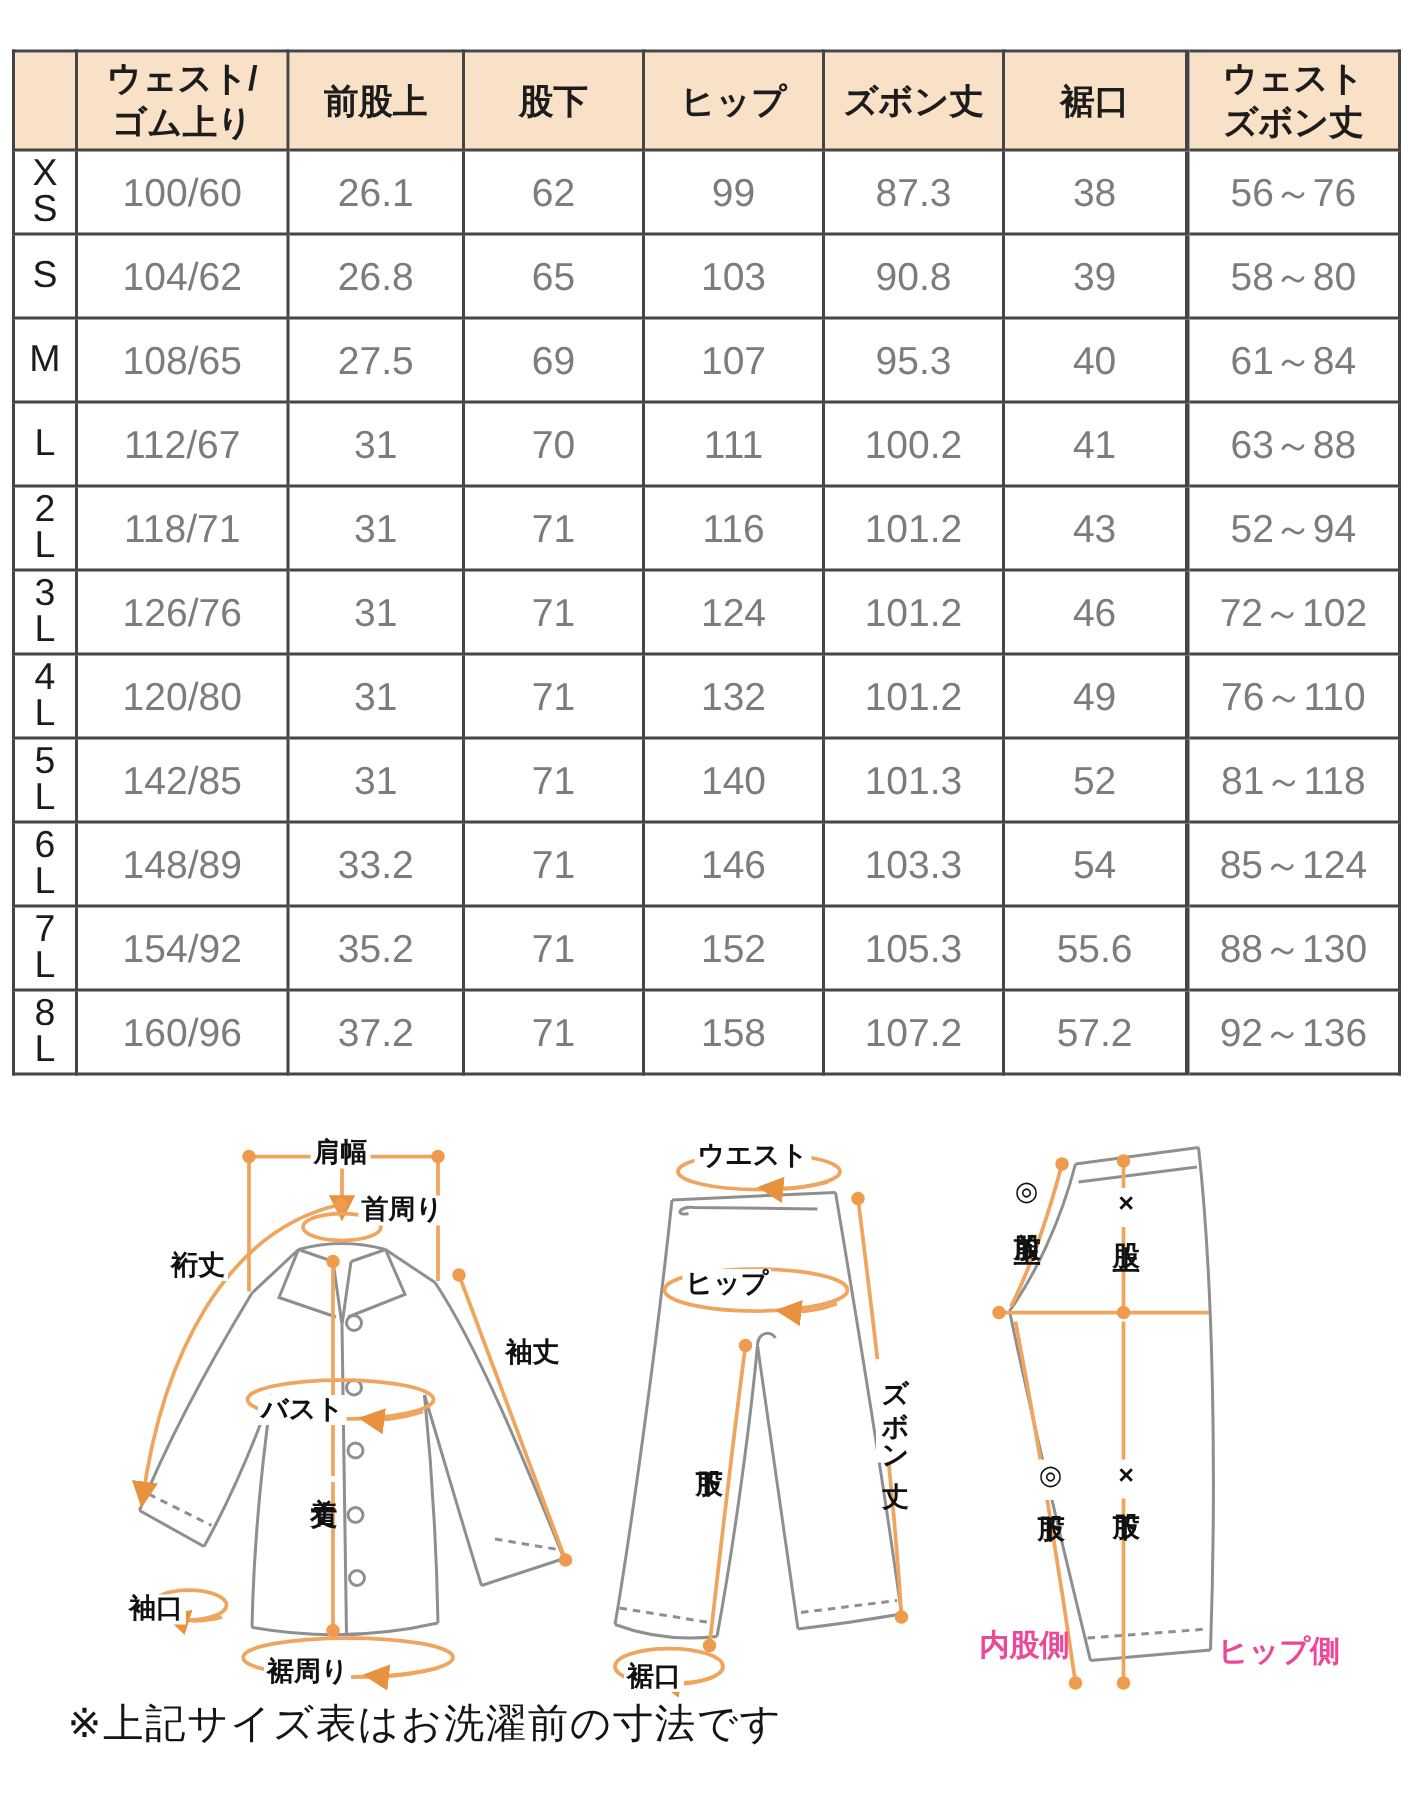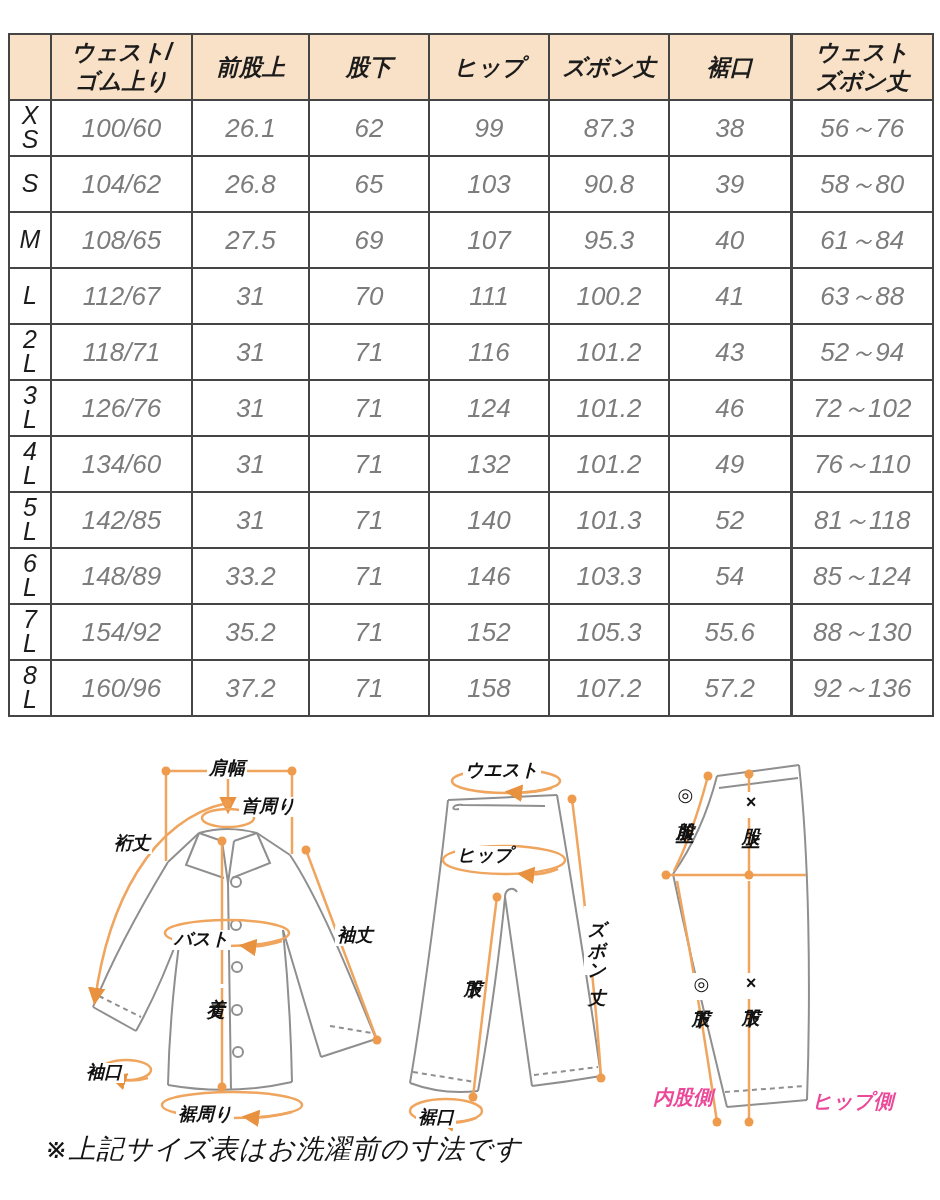--- a/index.html
+++ b/index.html
@@ -2,21 +2,21 @@
 <html><head>
 <meta charset="utf-8">
 <style>
   * { margin: 0; padding: 0; box-sizing: border-box; }
   html,body { background: #ffffff; }
   body {
     width: 940px; height: 1200px;
     font-family: "Liberation Sans", "DejaVu Sans", sans-serif;
     position: relative; overflow: hidden;
   }
-  .page { position: relative; width: 940px; height: 1200px; background: #fff; font-style: italic; }
+  .page { position: relative; width: 940px; height: 1200px; background: #fff; }
 
   
   table.size-table {
     position: absolute; left: 8px; top: 33px;
     border-collapse: collapse; table-layout: fixed; width: 924px;
     background: #fff;
   }
   .size-table th, .size-table td {
     border: 2px solid #454545;
     text-align: center; vertical-align: middle;
@@ -144,21 +144,21 @@
         <td>31</td>
         <td>71</td>
         <td>124</td>
         <td>101.2</td>
         <td>46</td>
         <td class="lastcol">72～102</td>
       </tr>
       <tr>
         <th>4
 L</th>
-        <td>134/60</td>
+        <td>120/80</td>
         <td>31</td>
         <td>71</td>
         <td>132</td>
         <td>101.2</td>
         <td>49</td>
         <td class="lastcol">76～110</td>
       </tr>
       <tr>
         <th>5
 L</th>
@@ -320,21 +320,21 @@
             <circle cx="749" cy="377" r="4.5"></circle>
         </g>
       </g>
     </svg>
   </div>
 
   <div class="mlabel" style="left:207px; top:759px;">肩幅</div>
   <div class="mlabel" style="left:239px; top:797px;">首周り</div>
   <div class="mlabel" style="left:112px; top:834px;">裄丈</div>
   <div class="mlabel" style="left:172px; top:930px;">バスト</div>
-  <div class="mlabel" style="left:335px; top:926px;">袖丈</div>
+  <div class="mlabel" style="left:335px; top:892px;">袖丈</div>
   <div class="mlabel vlabel" style="left:203px; top:984px;">着丈</div>
   <div class="mlabel" style="left:84px; top:1063px;">袖口</div>
   <div class="mlabel" style="left:176px; top:1105px;">裾周り</div>
 
   <div class="mlabel" style="left:463px; top:761px;text-align:center;">ウエスト</div>
   <div class="mlabel" style="left:455px; top:846px;">ヒップ</div>
   <div class="mlabel vlabel" style="left:584px; top:906px;">ズボン丈</div>
   <div class="mlabel vlabel" style="left:460px; top:966px;">股下</div>
   <div class="mlabel" style="left:416px; top:1108px;">裾口</div>
 

